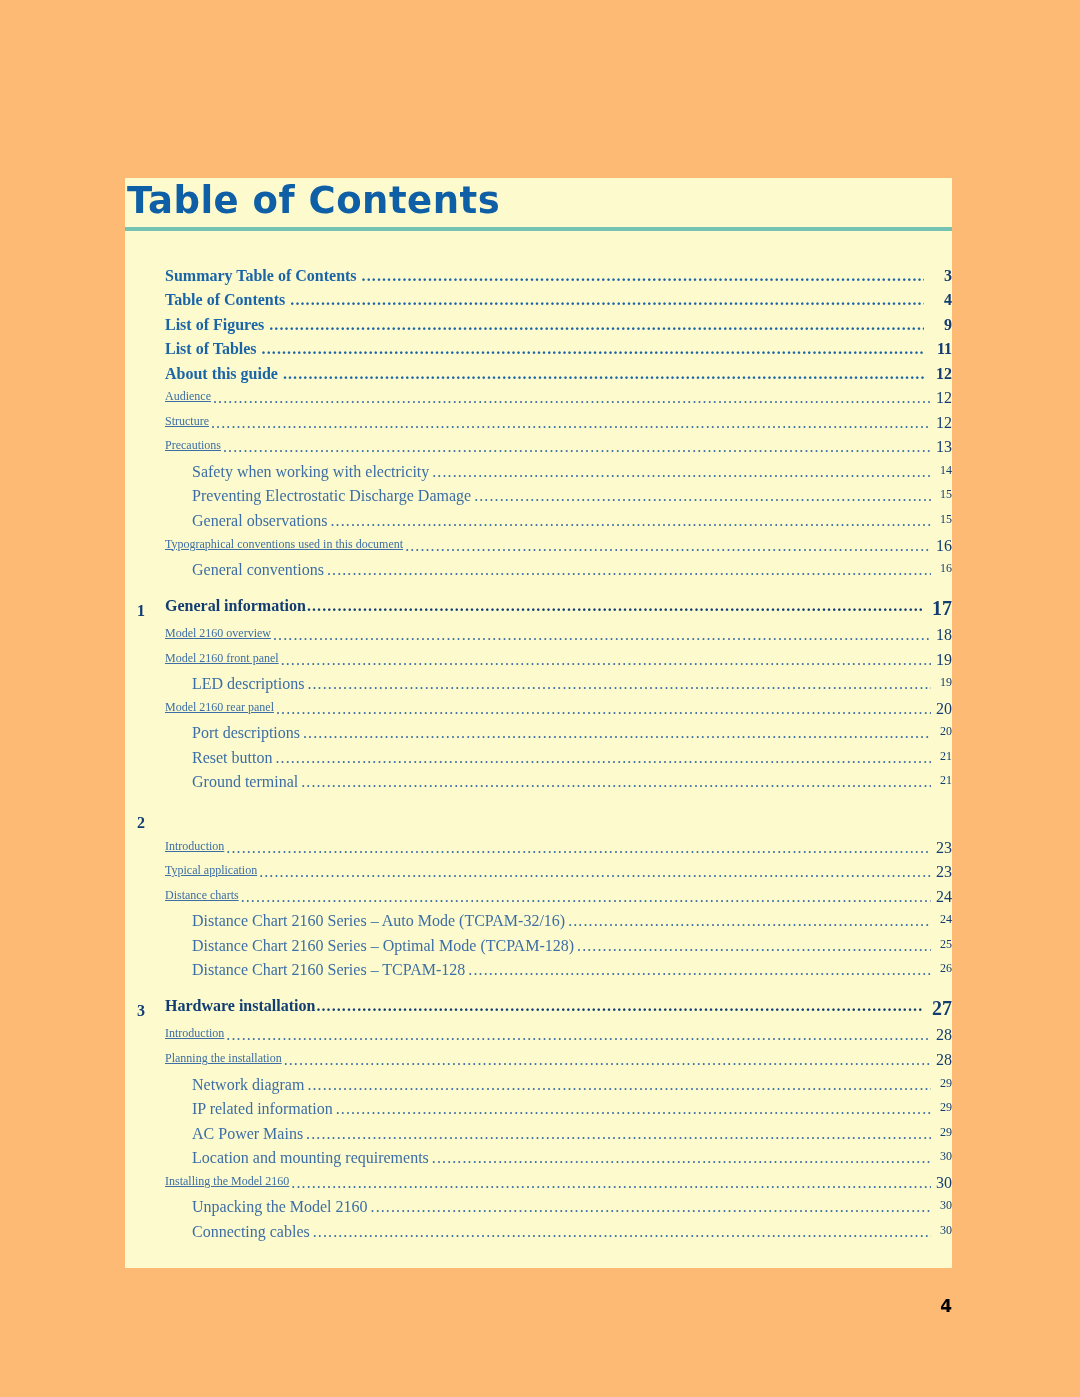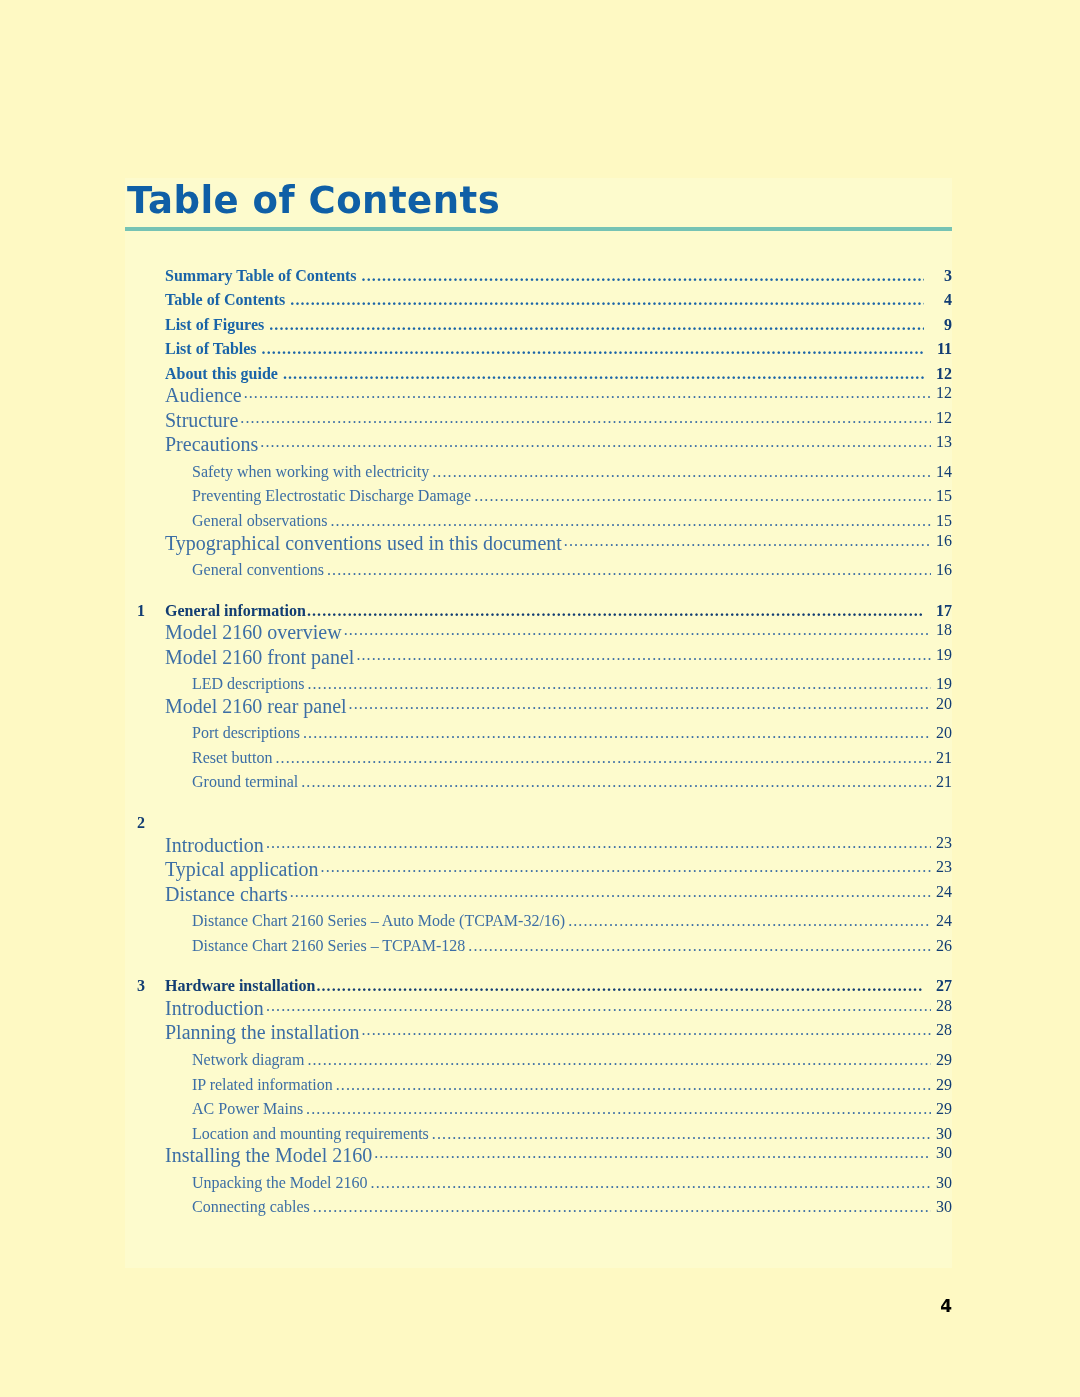--- a/index.html
+++ b/index.html
@@ -13,21 +13,21 @@
     position: relative;
     font-family: "Liberation Serif", serif;
     overflow: hidden;
   }
 
   #page {
     position: absolute;
     left: 0; top: 0;
     width: 1080px;
     height: 1397px;
-    background: #fef9c3;
+    background: #fdba74;
   }
 
   
   #content-panel {
     position: absolute;
     left: 125px;
     top: 178px;
     width: 827px;
     height: 1090px;
     background: #fdfbcd;
@@ -122,33 +122,33 @@
   
   .lvl0 .toc-inner { left: 40px; right: 0px; }
   .lvl0 .toc-label { font-size: 16px; font-weight: bold; color: #1a64a8; padding-right: 5px; }
   .lvl0 .toc-dots::before { font-size: 16px; font-weight: bold; color: #1a64a8; }
   .lvl0 .toc-page { font-size: 16px; font-weight: bold; color: #123d73; padding-left: 6px; min-width: 22px; }
 
   
   .chap .toc-inner { left: 40px; right: 0px; margin-top: 40px; }
   .chap .toc-label { font-size: 16px; font-weight: bold; color: #123d73; padding-right: 1px; }
   .chap .toc-dots::before { font-size: 16px; font-weight: bold; color: #123d73; }
-  .chap .toc-page { font-size: 16px; font-weight: bold; color: #123d73; padding-left: 6px; min-width: 22px; }
+  .chap .toc-page { font-size: 20px; font-weight: bold; color: #123d73; padding-left: 6px; min-width: 22px; }
 
   
   .lvl1 .toc-inner { left: 40px; right: 0px; }
-  .lvl1 .toc-label { font-size: 20px; color: #3c6ea5; padding-right: 2px; }
+  .lvl1 .toc-label { font-size: 12px; color: #3c6ea5; padding-right: 2px; text-decoration: underline; }
   .lvl1 .toc-dots::before { font-size: 16px; color: #3c6ea5; }
   .lvl1 .toc-page { font-size: 16px; color: #123d73; padding-left: 1px; min-width: 20px; }
 
   
   .lvl2 .toc-inner { left: 67px; right: 0px; }
   .lvl2 .toc-label { font-size: 16px; color: #3c6ea5; padding-right: 3px; }
   .lvl2 .toc-dots::before { font-size: 16px; color: #3c6ea5; }
-  .lvl2 .toc-page { font-size: 16px; color: #123d73; padding-left: 1px; min-width: 20px; }
+  .lvl2 .toc-page { font-size: 12px; color: #123d73; padding-left: 1px; min-width: 20px; }
 
   
   .gap-before { margin-top: 16px; }
 
   
   #footer-page-number {
     position: absolute;
     left: 0;
     top: 1296px;
     width: 952px;
@@ -345,20 +345,27 @@
       </div>
       <div class="toc-row lvl2">
         <div class="toc-inner">
           <span class="toc-label">Distance Chart 2160 Series – Auto Mode (TCPAM-32/16)</span>
           <span class="toc-dots"></span>
           <span class="toc-page">24</span>
         </div>
       </div>
       <div class="toc-row lvl2">
         <div class="toc-inner">
+          <span class="toc-label">Distance Chart 2160 Series – Optimal Mode (TCPAM-128)</span>
+          <span class="toc-dots"></span>
+          <span class="toc-page">25</span>
+        </div>
+      </div>
+      <div class="toc-row lvl2">
+        <div class="toc-inner">
           <span class="toc-label">Distance Chart 2160 Series – TCPAM-128</span>
           <span class="toc-dots"></span>
           <span class="toc-page">26</span>
         </div>
       </div>
       <div class="toc-row chap gap-before">
         <div class="chap-num">3</div>
         <div class="toc-inner">
           <span class="toc-label">Hardware installation</span>
           <span class="toc-dots"></span>

